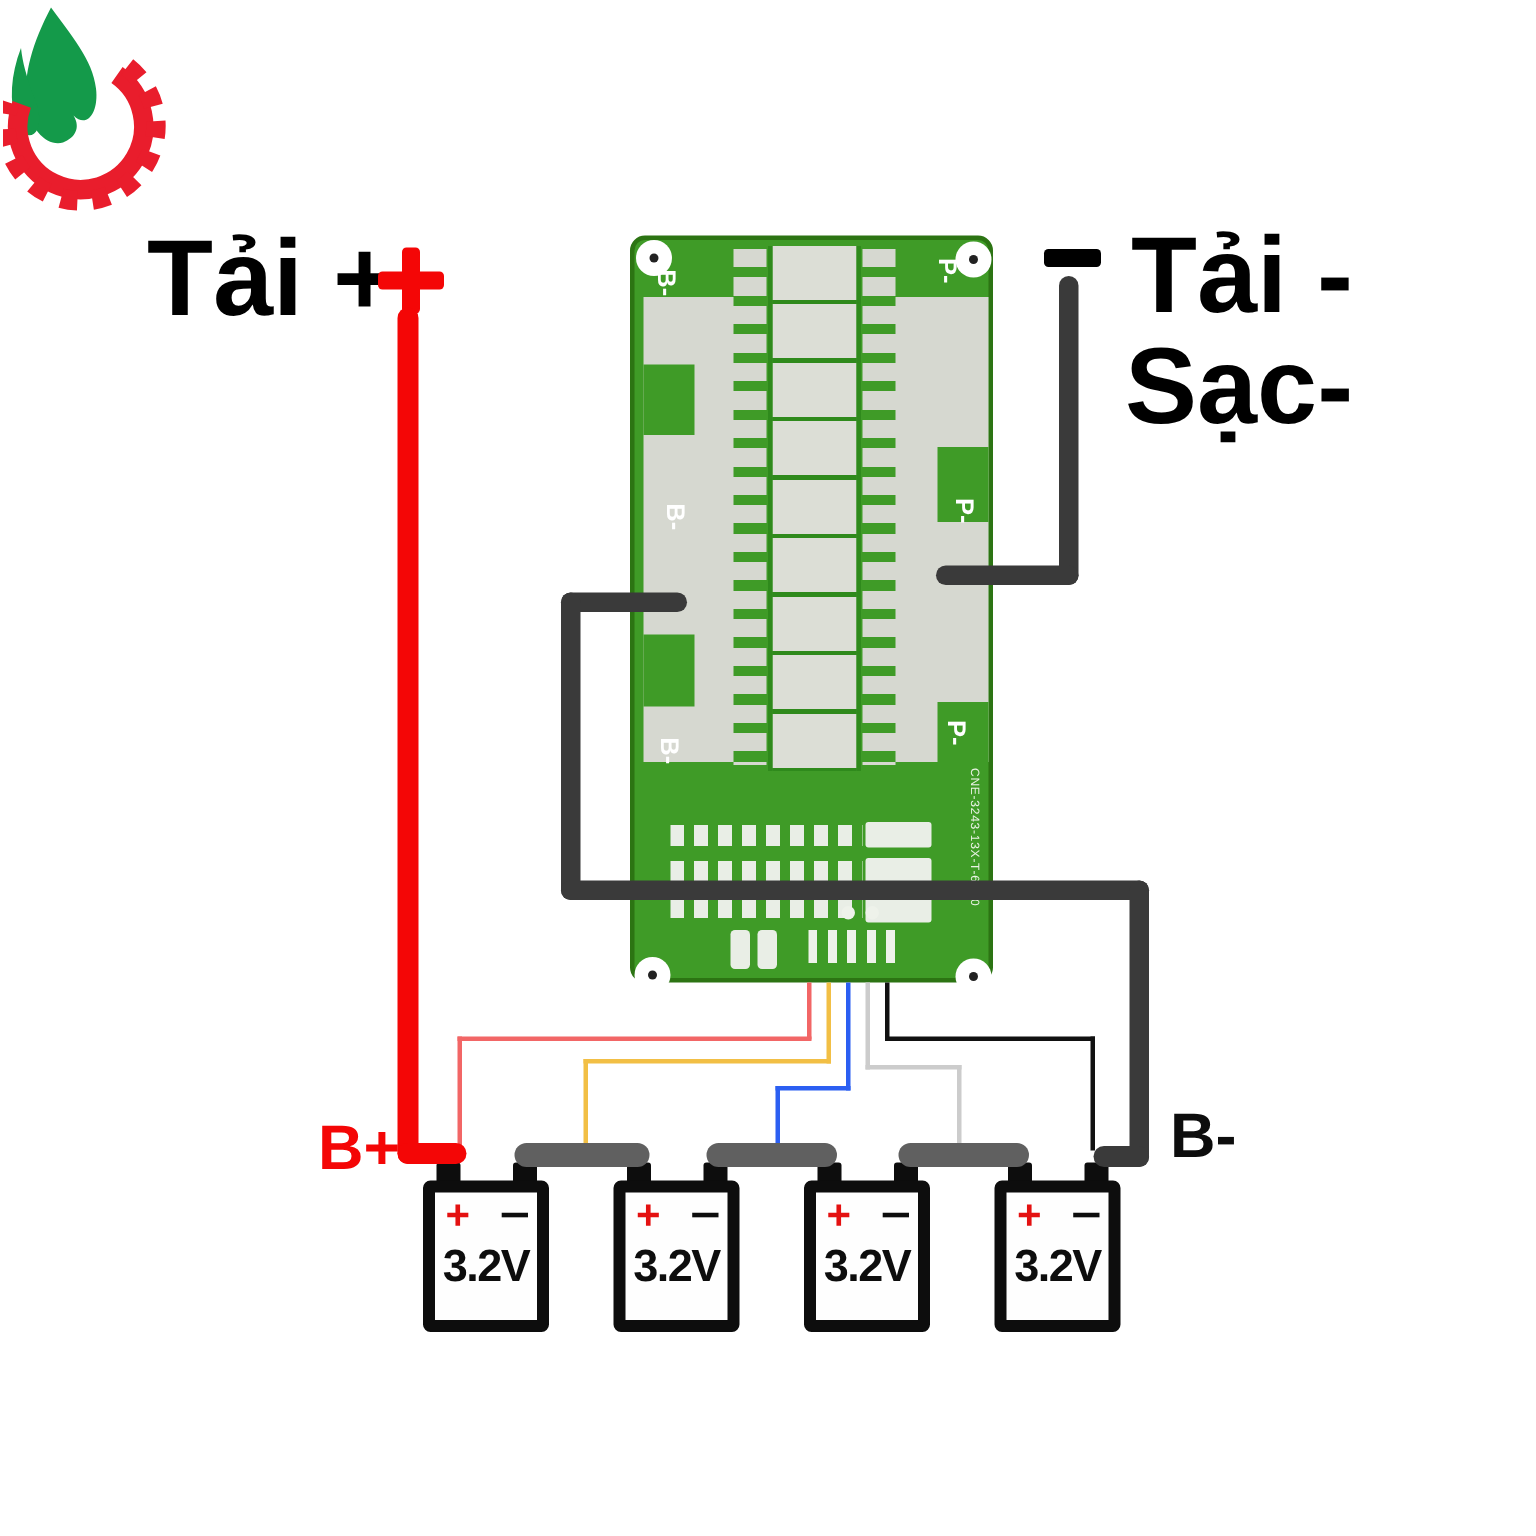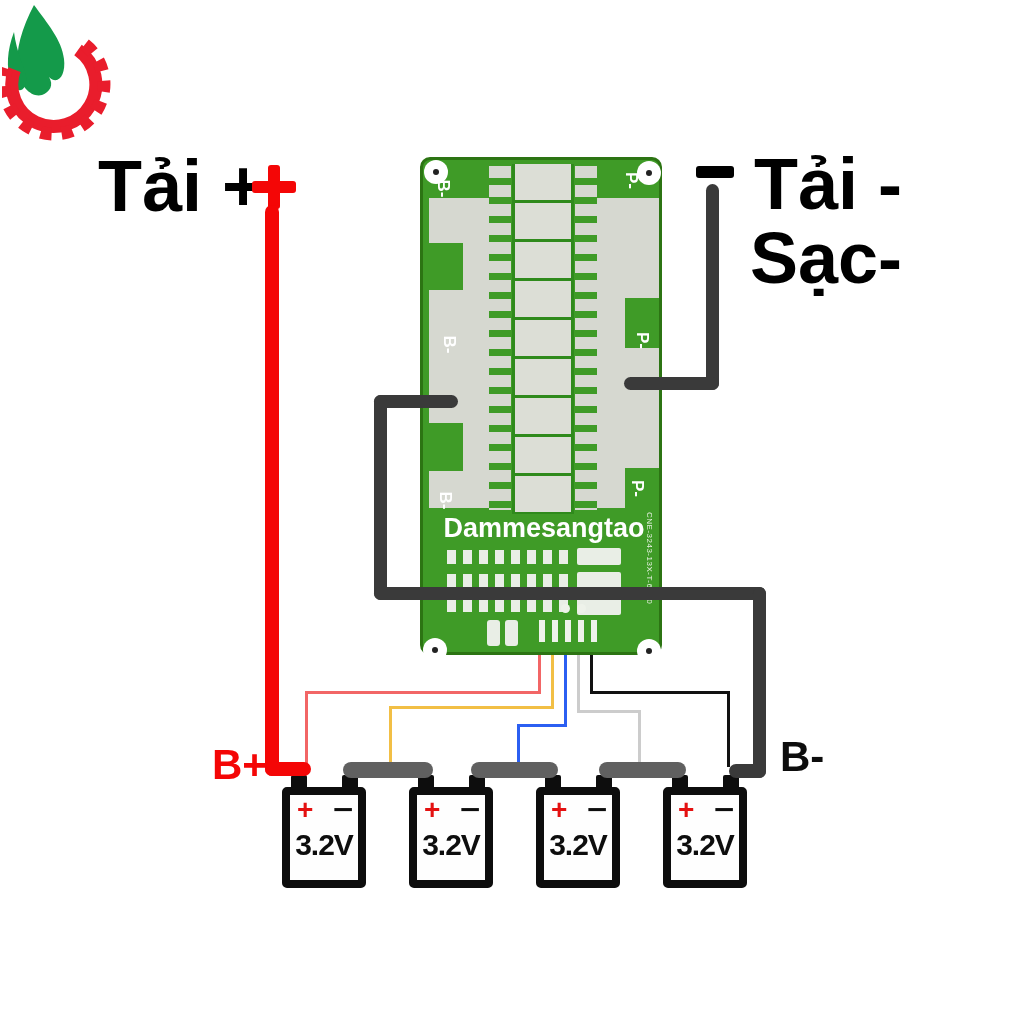--- a/index.html
+++ b/index.html
@@ -94,21 +94,20 @@
     <div class="fingers" style="left:152px"></div>
     <div class="ladder"></div>
 
     <div class="pad-label" style="left:12px;top:20px">B-</div>
     <div class="pad-label" style="left:18px;top:176px">B-</div>
     <div class="pad-label" style="left:14px;top:332px">B-</div>
     <div class="pad-label" style="left:200px;top:12px">P-</div>
     <div class="pad-label" style="left:211px;top:172px">P-</div>
     <div class="pad-label" style="left:206px;top:320px">P-</div>
 
-    <div class="brand">Dammesangtao</div>
 
     <div class="comprow" style="top:390px"></div>
     <div class="comprow" style="top:414px"></div>
     <div class="comprow" style="top:438px"></div>
     <div class="chip" style="top:388px"></div>
     <div class="chip" style="top:412px"></div>
     <div class="chip" style="top:438px"></div>
     <div class="cap" style="left:64px"></div>
     <div class="cap" style="left:82px"></div>
     <div class="connbars"></div>

